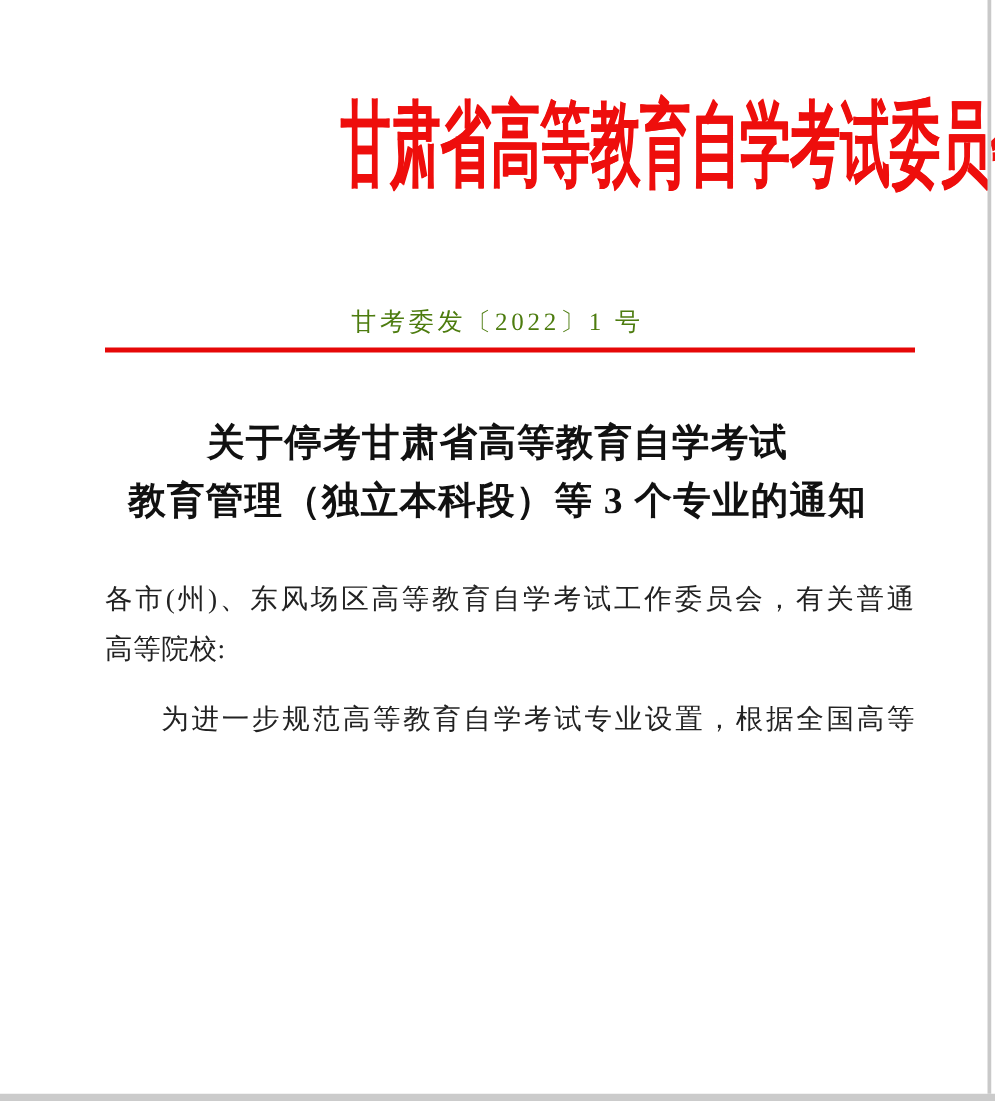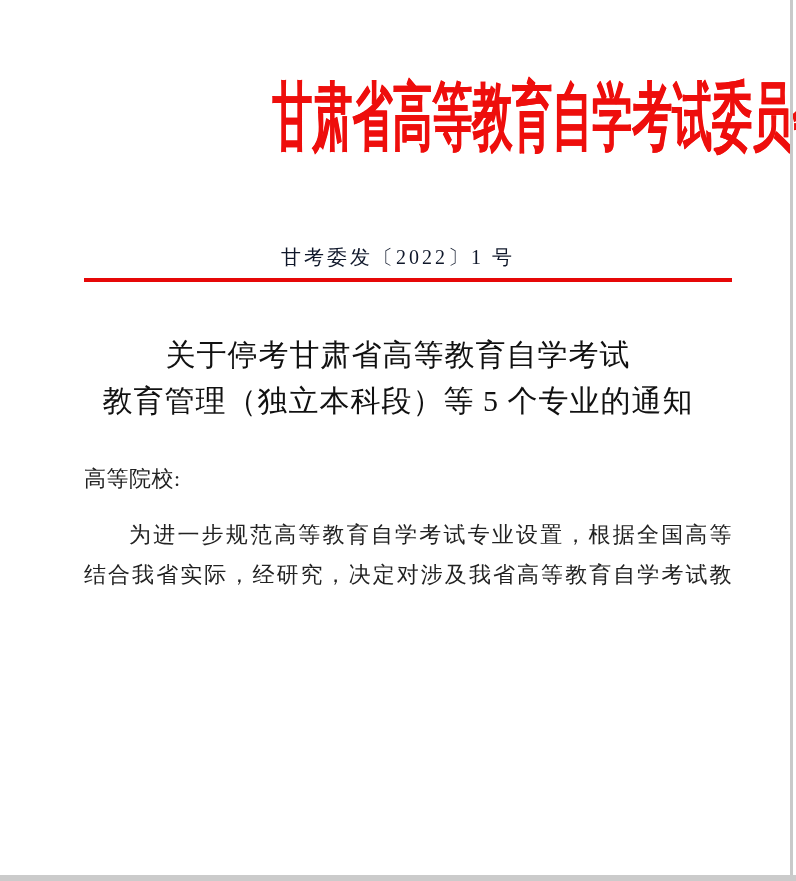--- a/index.html
+++ b/index.html
@@ -37,41 +37,41 @@
 
   
   .doc-number {
     position: absolute;
     top: 244px;
     left: 0;
     width: 100%;
     text-align: center;
     font-size: 20px;
     letter-spacing: 3px;
-    color: #0f172a;
+    color: #4d7c0f;
   }
 
   
   .red-rule {
     position: absolute;
     top: 278px;
     left: 84px;
     width: 648px;
     height: 4px;
     background: #e60808;
   }
 
   
   .doc-title {
     position: absolute;
     top: 332px;
     left: 0;
     width: 100%;
     text-align: center;
-    font-weight: normal;
+    font-weight: bold;
     font-size: 30px;
     line-height: 46px;
     color: #111111;
     letter-spacing: 1px;
   }
 
   
   .doc-body {
     position: absolute;
     top: 459px;
@@ -123,25 +123,25 @@
   <div class="letterhead">
     <span class="letterhead-text">甘肃省高等教育自学考试委员会文件</span>
   </div>
 
   <div class="doc-number">甘考委发〔2022〕1 号</div>
 
   <div class="red-rule"></div>
 
   <div class="doc-title">
     <div>关于停考甘肃省高等教育自学考试</div>
-    <div>教育管理（独立本科段）等 5 个专业的通知</div>
+    <div>教育管理（独立本科段）等 3 个专业的通知</div>
   </div>
 
   <div class="doc-body">
+    <div class="body-line">各市(州)、东风场区高等教育自学考试工作委员会，有关普通</div>
     <div class="body-line short">高等院校:</div>
     <div class="body-line indent">为进一步规范高等教育自学考试专业设置，根据全国高等</div>
-    <div class="body-line">结合我省实际，经研究，决定对涉及我省高等教育自学考试教</div>
   </div>
 
   <div class="edge-right"></div>
   <div class="edge-bottom"></div>
 
 </div>
 
 </body></html>

